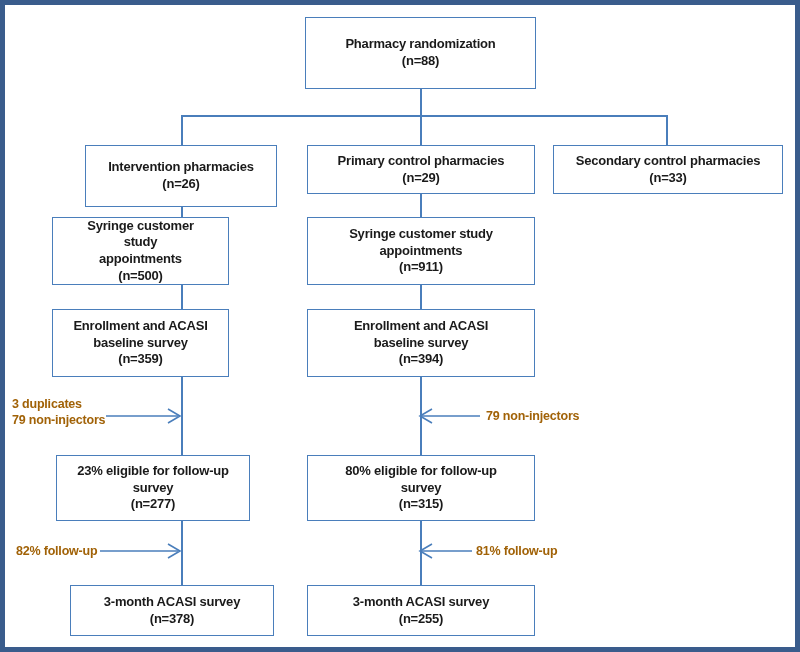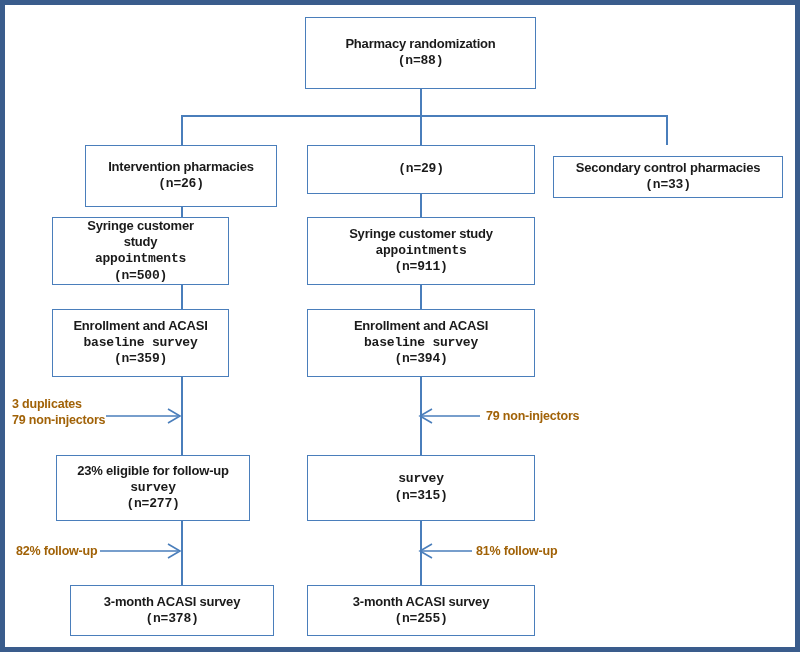--- a/index.html
+++ b/index.html
@@ -44,21 +44,21 @@
     align-items: center;
     justify-content: center;
     text-align: center;
     color: #1a1a1a;
     font-weight: bold;
     font-size: 13px;
     line-height: 1.28;
     letter-spacing: -0.2px;
     padding: 2px 20px;
   }
-  .node .line2, .node .line3 { display: block; font-family: Liberation Mono, monospace; }
+  .node .line2, .node .line3 { display: block; }
 
   .conn {
     position: absolute;
     background: #4a7ebb;
   }
   .conn.v { width: 1.5px; }
   .conn.h { height: 1.5px; }
 
   .annot {
     position: absolute;
@@ -135,24 +135,25 @@
     <span>Pharmacy randomization</span>
     <span class="line2">(n=88)</span>
   </div>
 
   <div class="node" style="left:85px; top:145px; width:192px; height:62px;">
     <span>Intervention pharmacies</span>
     <span class="line2">(n=26)</span>
   </div>
 
   <div class="node" style="left:307px; top:145px; width:228px; height:49px;">
+    <span>Primary control pharmacies</span>
     <span class="line2">(n=29)</span>
   </div>
 
-  <div class="node" style="left:553px; top:145px; width:230px; height:42px;margin-top:11px;">
+  <div class="node" style="left:553px; top:145px; width:230px; height:49px;">
     <span>Secondary control pharmacies</span>
     <span class="line2">(n=33)</span>
   </div>
 
   <div class="node" style="left:52px; top:217px; width:177px; height:68px;">
     <span>Syringe customer study</span>
     <span class="line2">appointments</span>
     <span class="line3">(n=500)</span>
   </div>
 
@@ -174,20 +175,21 @@
     <span class="line3">(n=394)</span>
   </div>
 
   <div class="node" style="left:56px; top:455px; width:194px; height:66px;">
     <span>23% eligible for follow-up</span>
     <span class="line2">survey</span>
     <span class="line3">(n=277)</span>
   </div>
 
   <div class="node" style="left:307px; top:455px; width:228px; height:66px;">
+    <span>80% eligible for follow-up</span>
     <span class="line2">survey</span>
     <span class="line3">(n=315)</span>
   </div>
 
   <div class="node" style="left:70px; top:585px; width:204px; height:51px;">
     <span>3-month ACASI survey</span>
     <span class="line2">(n=378)</span>
   </div>
 
   <div class="node" style="left:307px; top:585px; width:228px; height:51px;">

